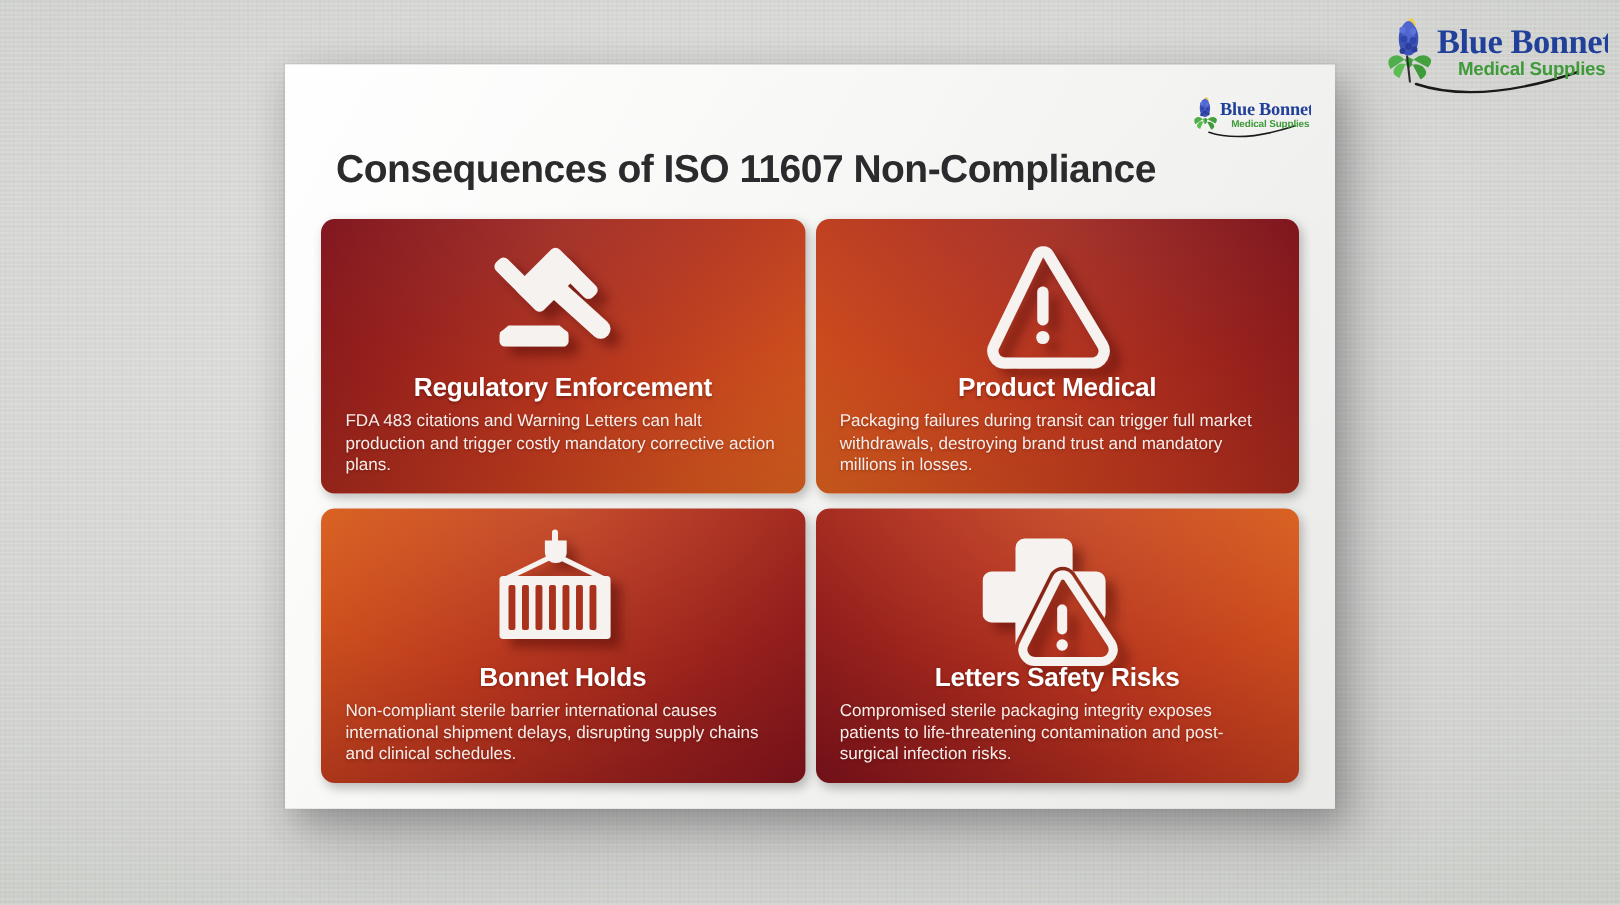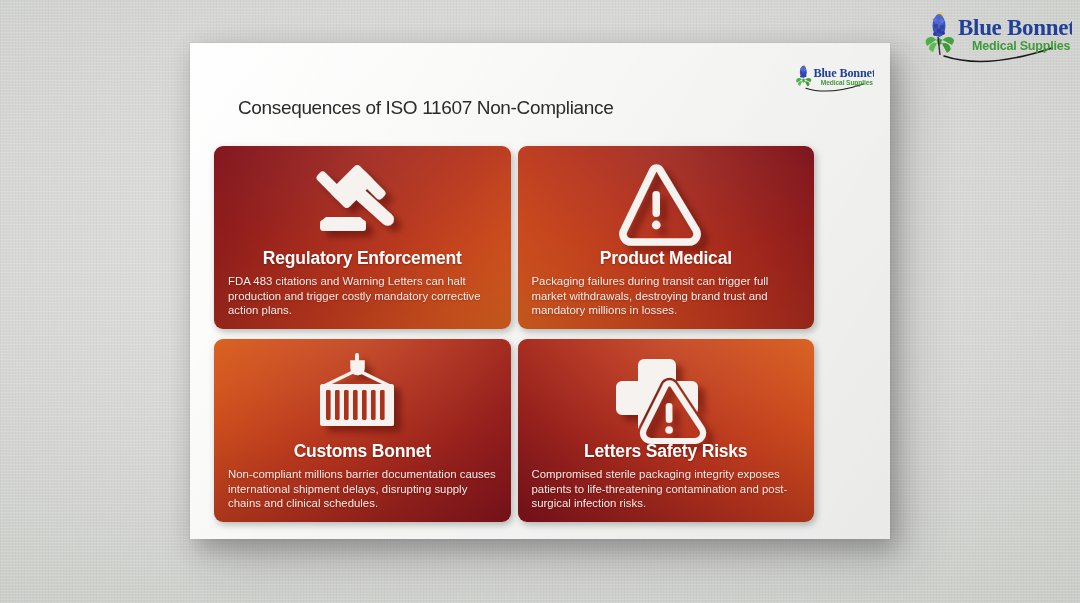--- a/index.html
+++ b/index.html
@@ -54,24 +54,24 @@
   }
 
   
   #poster-header {
     position: absolute;
     left: 0; right: 0; top: 0;
     height: 105px;
   }
   #page-title {
     position: absolute;
-    left: 48px;
+    left: 34px;
     top: 54px;
-    font-size: 19px;
-    font-weight: normal;
+    font-size: 26px;
+    font-weight: bold;
     letter-spacing: -0.35px;
     color: #2b2b2d;
     white-space: nowrap;
   }
 
   
   #card-logo {
     position: absolute;
     right: 16px;
     top: 18px;
@@ -85,21 +85,21 @@
     width: 158px;
     height: 60px;
     z-index: 5;
   }
 
   
   #panel-grid {
     position: absolute;
     left: 24px;
     top: 103px;
-    width: 600px;
+    width: 652px;
     display: grid;
     grid-template-columns: 1fr 1fr;
     grid-template-rows: 183px 183px;
     gap: 10px 7px;
   }
 
   .panel {
     position: relative;
     border-radius: 9px;
     overflow: hidden;
@@ -295,22 +295,22 @@
               <rect x="23" y="37" width="4.6" height="30" rx="1.4"></rect>
               <rect x="32" y="37" width="4.6" height="30" rx="1.4"></rect>
               <rect x="41" y="37" width="4.6" height="30" rx="1.4"></rect>
               <rect x="50" y="37" width="4.6" height="30" rx="1.4"></rect>
               <rect x="59" y="37" width="4.6" height="30" rx="1.4"></rect>
               <rect x="68" y="37" width="4.6" height="30" rx="1.4"></rect>
             </g>
           </g>
         </svg>
       </div>
-      <div class="panel-title">Customs Bonnet</div>
-      <div class="panel-desc">Non-compliant millions barrier documentation causes international shipment delays, disrupting supply chains and clinical schedules.</div>
+      <div class="panel-title">Bonnet Holds</div>
+      <div class="panel-desc">Non-compliant sterile barrier international causes international shipment delays, disrupting supply chains and clinical schedules.</div>
     </div>
 
     <div class="panel g-tr-bl">
       <div class="panel-inner-shade"></div>
       <div class="panel-icon">
         <svg width="100" height="86" viewBox="0 0 100 86">
           <defs>
             <filter id="sh4" x="-40%" y="-40%" width="200%" height="200%">
               <feDropShadow dx="7" dy="6" stdDeviation="3.4" flood-color="#3d0b08" flood-opacity="0.42"></feDropShadow>
             </filter>

